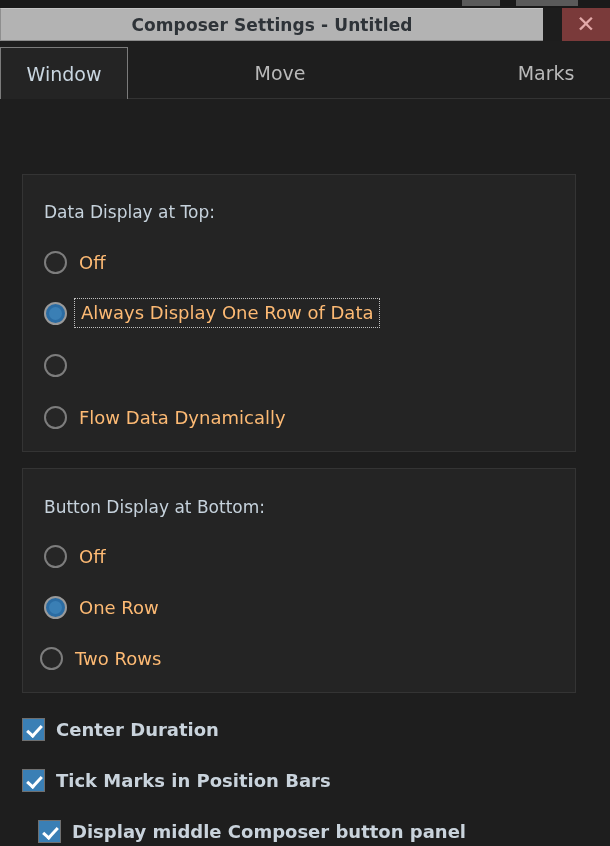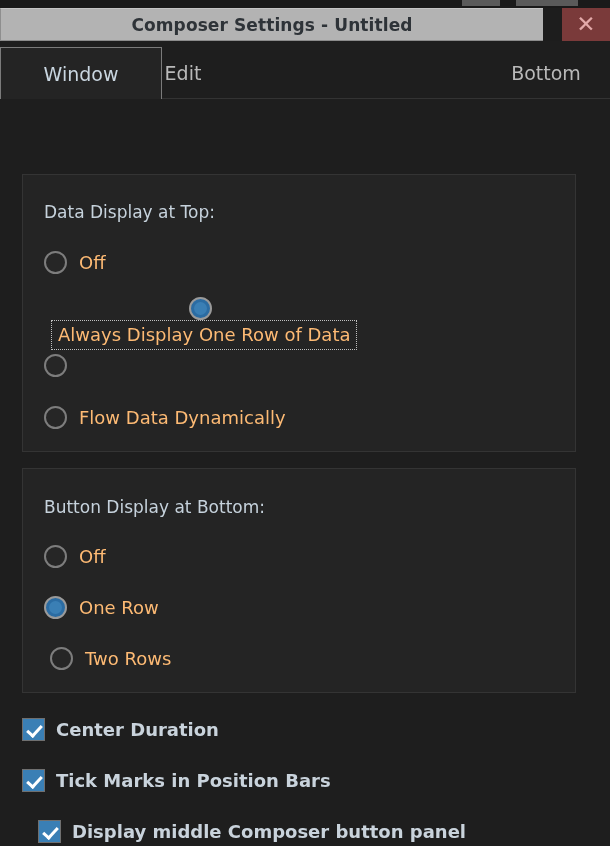--- a/index.html
+++ b/index.html
@@ -233,60 +233,60 @@
   </div>
   <div class="close-button">
     <span class="close-glyph">✕</span>
   </div>
 </div>
 
 <div class="dialog-body">
 
   <div class="tabbar" id="tabbar">
     <div class="tabbar-baseline"></div>
-  <div class="tab active" style="left: 0px; width: 162px;">
+  <div class="tab active" style="left: 0px; width: 128px;">
         <span>Window</span>
       </div>
-      <div class="tab" style="left: 137px; width: 92px;">
-        <span>Edit</span>
+      <div class="tab" style="left: 232px; width: 96px;">
+        <span>Move</span>
       </div>
       <div class="tab" style="left: 490px; width: 112px;">
-        <span>Bottom</span>
+        <span>Marks</span>
       </div>
     </div>
 
   <div class="content" id="content">
       <div class="groupbox" style="left: 22px; top: 75px; width: 554px; height: 278px;"></div>
       <div class="group-legend" style="left: 44px; top: 103px;">Data Display at Top:</div>
       <div class="radio-row" style="left: 44px; top: 147px;">
         <span class="radio-outer"></span>
         <span class="radio-label">Off</span>
       </div>
-      <div class="radio-row" style="left: 44px; top: 198px; flex-direction: column;">
+      <div class="radio-row" style="left: 44px; top: 198px;">
         <span class="radio-outer checked"></span>
         <span class="radio-labelbox"><span class="radio-label">Always Display One Row of Data</span></span>
       </div>
       <div class="radio-row" style="left: 44px; top: 250px;">
         <span class="radio-outer"></span>
       </div>
       <div class="radio-row" style="left: 44px; top: 302px;">
         <span class="radio-outer"></span>
         <span class="radio-label">Flow Data Dynamically</span>
       </div>
       <div class="groupbox" style="left: 22px; top: 369px; width: 554px; height: 225px;"></div>
       <div class="group-legend" style="left: 44px; top: 398px;">Button Display at Bottom:</div>
       <div class="radio-row" style="left: 44px; top: 441px;">
         <span class="radio-outer"></span>
         <span class="radio-label">Off</span>
       </div>
       <div class="radio-row" style="left: 44px; top: 492px;">
         <span class="radio-outer checked"></span>
         <span class="radio-label">One Row</span>
       </div>
-      <div class="radio-row" style="left: 50px; top: 543px;">
+      <div class="radio-row" style="left: 40px; top: 543px;">
         <span class="radio-outer"></span>
         <span class="radio-label">Two Rows</span>
       </div>
       <div class="check-row" style="left: 22px; top: 615px;">
         <span class="check-box"></span>
         <span class="check-label">Center Duration</span>
       </div>
       <div class="check-row" style="left: 22px; top: 666px;">
         <span class="check-box"></span>
         <span class="check-label">Tick Marks in Position Bars</span>

